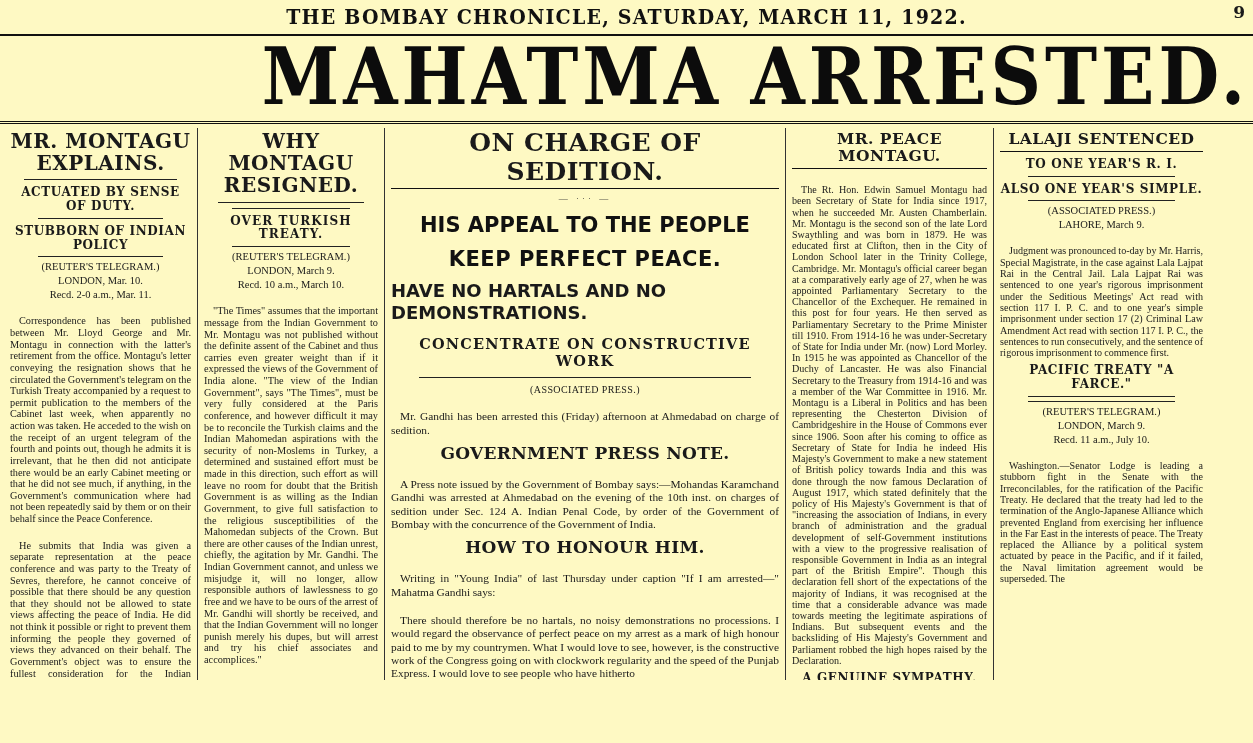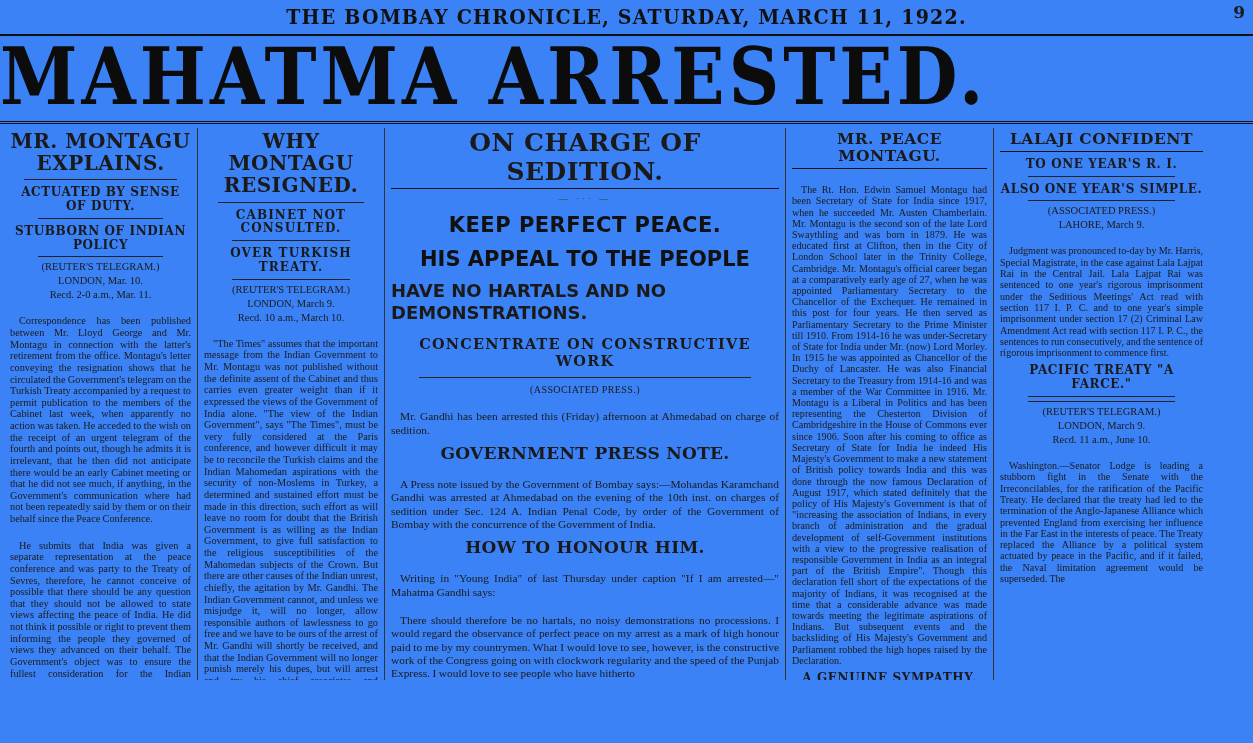--- a/index.html
+++ b/index.html
@@ -11,21 +11,21 @@
     width: 1253px;
     height: 743px;
     overflow: hidden;
     font-family: "Liberation Serif", serif;
     color: #1a1a1a;
   }
   .page {
     position: relative;
     width: 1253px;
     height: 743px;
-    background: #3b82f6;
+    background: #fef9c3;
     padding: 0;
     box-sizing: border-box;
   }
 
   
   .masthead {
     position: relative;
     height: 34px;
     border-bottom: 2px solid #111;
     display: flex;
@@ -46,22 +46,22 @@
     right: 8px;
     top: 2px;
     font-family: "DejaVu Serif", serif;
     font-weight: bold;
     font-size: 17px;
   }
 
   
   .headline-band {
     border-bottom: 3px double #111;
-    padding: 8px 10px 10px 0;
-    text-align: left;
+    padding: 8px 4px 10px 0;
+    text-align: right;
   }
   .headline {
     font-family: "DejaVu Serif", serif;
     font-weight: bold;
     font-size: 70px;
     line-height: 0.95;
     letter-spacing: 4px;
     color: #0c0c0c;
     transform: scaleY(1.12);
     display: inline-block;
@@ -226,38 +226,37 @@
       <div class="dateline">LONDON, Mar. 10.</div>
       <div class="dateline">Recd. 2-0 a.m., Mar. 11.</div>
       <p class="para indent">Correspondence has been published between Mr. Lloyd George and Mr. Montagu in connection with the latter's retirement from the office. Montagu's letter conveying the resignation shows that he circulated the Government's telegram on the Turkish Treaty accompanied by a request to permit publication to the members of the Cabinet last week, when apparently no action was taken. He acceded to the wish on the receipt of an urgent telegram of the fourth and points out, though he admits it is irrelevant, that he then did not anticipate there would be an early Cabinet meeting or that he did not see much, if anything, in the Government's communication where had not been repeatedly said by them or on their behalf since the Peace Conference.</p>
       <p class="para indent">He submits that India was given a separate representation at the peace conference and was party to the Treaty of Sevres, therefore, he cannot conceive of possible that there should be any question that they should not be allowed to state views affecting the peace of India. He did not think it possible or right to prevent them informing the people they governed of views they advanced on their behalf. The Government's object was to ensure the fullest consideration for the Indian standpoint and he felt it his duty to do utmost to support the Government and the Provincial Governments in connection with the Treaty of Sevres. He considers he was justified in action he took and concludes with a confident belief that the policy he was authorised to carry out in India will win through</p>
     </div>
     <div class="rule"></div>
 
     <div class="col c2">
       <div class="hd1">WHY MONTAGU RESIGNED.</div>
       <div class="sep"></div>
-      <div class="hd-sm wide">CABINET NOT CONSULTED.</div>
       <div class="sep thin"></div>
       <div class="hd-sm wide">OVER TURKISH TREATY.</div>
       <div class="sep thin"></div>
       <div class="dateline">(REUTER'S TELEGRAM.)</div>
       <div class="dateline">LONDON, March 9.</div>
       <div class="dateline">Recd. 10 a.m., March 10.</div>
       <p class="para indent">"The Times" assumes that the important message from the Indian Government to Mr. Montagu was not published without the definite assent of the Cabinet and thus carries even greater weight than if it expressed the views of the Government of India alone. "The view of the Indian Government", says "The Times", must be very fully considered at the Paris conference, and however difficult it may be to reconcile the Turkish claims and the Indian Mahomedan aspirations with the security of non-Moslems in Turkey, a determined and sustained effort must be made in this direction, such effort as will leave no room for doubt that the British Government is as willing as the Indian Government, to give full satisfaction to the religious susceptibilities of the Mahomedan subjects of the Crown. But there are other causes of the Indian unrest, chiefly, the agitation by Mr. Gandhi. The Indian Government cannot, and unless we misjudge it, will no longer, allow responsible authors of lawlessness to go free and we have to be ours of the arrest of Mr. Gandhi will shortly be received, and that the Indian Government will no longer punish merely his dupes, but will arrest and try his chief associates and accomplices."</p>
 
     </div>
     <div class="rule"></div>
 
     <div class="col c3">
       <div class="top-head">ON CHARGE OF SEDITION.</div>
       <div class="col-head-rule"></div>
       <div class="ornament">— ··· —</div>
+      <div class="deck">HIS APPEAL TO THE PEOPLE</div>
       <div class="deck sp">KEEP PERFECT PEACE.</div>
-      <div class="deck">HIS APPEAL TO THE PEOPLE</div>
       <div class="deck2">HAVE NO HARTALS AND NO DEMONSTRATIONS.</div>
       <div class="deck3">CONCENTRATE ON CONSTRUCTIVE WORK</div>
       <div class="sep thin"></div>
       <div class="smallcap">(ASSOCIATED PRESS.)</div>
       <p class="para indent">Mr. Gandhi has been arrested this (Friday) afternoon at Ahmedabad on charge of sedition.</p>
       <div class="subhead">GOVERNMENT PRESS NOTE.</div>
       <p class="para indent">A Press note issued by the Government of Bombay says:—Mohandas Karamchand Gandhi was arrested at Ahmedabad on the evening of the 10th inst. on charges of sedition under Sec. 124 A. Indian Penal Code, by order of the Government of Bombay with the concurrence of the Government of India.</p>
       <div class="subhead">HOW TO HONOUR HIM.</div>
       <p class="para indent">Writing in "Young India" of last Thursday under caption "If I am arrested—" Mahatma Gandhi says:</p>
       <p class="para indent">There should therefore be no hartals, no noisy demonstrations no processions. I would regard the observance of perfect peace on my arrest as a mark of high honour paid to me by my countrymen. What I would love to see, however, is the constructive work of the Congress going on with clockwork regularity and the speed of the Punjab Express. I would love to see people who have hitherto</p>
@@ -267,32 +266,32 @@
     <div class="col c4">
       <div class="hd1">MR. PEACE MONTAGU.</div>
       <div class="col-head-rule"></div>
       <p class="para indent">The Rt. Hon. Edwin Samuel Montagu had been Secretary of State for India since 1917, when he succeeded Mr. Austen Chamberlain. Mr. Montagu is the second son of the late Lord Swaythling and was born in 1879. He was educated first at Clifton, then in the City of London School later in the Trinity College, Cambridge. Mr. Montagu's official career began at a comparatively early age of 27, when he was appointed Parliamentary Secretary to the Chancellor of the Exchequer. He remained in this post for four years. He then served as Parliamentary Secretary to the Prime Minister till 1910. From 1914-16 he was under-Secretary of State for India under Mr. (now) Lord Morley. In 1915 he was appointed as Chancellor of the Duchy of Lancaster. He was also Financial Secretary to the Treasury from 1914-16 and was a member of the War Committee in 1916. Mr. Montagu is a Liberal in Politics and has been representing the Chesterton Division of Cambridgeshire in the House of Commons ever since 1906. Soon after his coming to office as Secretary of State for India he indeed His Majesty's Government to make a new statement of British policy towards India and this was done through the now famous Declaration of August 1917, which stated definitely that the policy of His Majesty's Government is that of "increasing the association of Indians, in every branch of administration and the gradual development of self-Government institutions with a view to the progressive realisation of responsible Government in India as an integral part of the British Empire". Though this declaration fell short of the expectations of the majority of Indians, it was recognised at the time that a considerable advance was made towards meeting the legitimate aspirations of Indians. But subsequent events and the backsliding of His Majesty's Government and Parliament robbed the high hopes raised by the Declaration.</p>
       <div class="hd-sm">A GENUINE SYMPATHY.</div>
       <p class="para indent">Mr. Montagu had given evidence of his genuine liberalism and pro-Indian sympathies even before he became Secre-</p>
     </div>
     <div class="rule"></div>
 
     <div class="col c5">
-      <div class="hd1">LALAJI CONFIDENT</div>
+      <div class="hd1">LALAJI SENTENCED</div>
       <div class="col-head-rule"></div>
       <div class="hd-sm">TO ONE YEAR'S R. I.</div>
       <div class="sep thin"></div>
       <div class="hd-sm">ALSO ONE YEAR'S SIMPLE.</div>
       <div class="sep thin"></div>
       <div class="dateline">(ASSOCIATED PRESS.)</div>
       <div class="dateline">LAHORE, March 9.</div>
       <p class="para indent">Judgment was pronounced to-day by Mr. Harris, Special Magistrate, in the case against Lala Lajpat Rai in the Central Jail. Lala Lajpat Rai was sentenced to one year's rigorous imprisonment under the Seditious Meetings' Act read with section 117 I. P. C. and to one year's simple imprisonment under section 17 (2) Criminal Law Amendment Act read with section 117 I. P. C., the sentences to run consecutively, and the sentence of rigorous imprisonment to commence first.</p>
       <div class="hd-sm">PACIFIC TREATY "A FARCE."</div>
       <div class="sep thin"></div>
       <div class="sep thin"></div>
       <div class="dateline">(REUTER'S TELEGRAM.)</div>
       <div class="dateline">LONDON, March 9.</div>
-      <div class="dateline">Recd. 11 a.m., June 10.</div>
+      <div class="dateline">Recd. 11 a.m., July 10.</div>
       <p class="para indent">Washington.—Senator Lodge is leading a stubborn fight in the Senate with the Irreconcilables, for the ratification of the Pacific Treaty. He declared that the treaty had led to the termination of the Anglo-Japanese Alliance which prevented England from exercising her influence in the Far East in the interests of peace. The Treaty replaced the Alliance by a political system actuated by peace in the Pacific, and if it failed, the Naval limitation agreement would be superseded. The</p>
     </div>
 
   </div>
 </div>
 
 </body></html>

